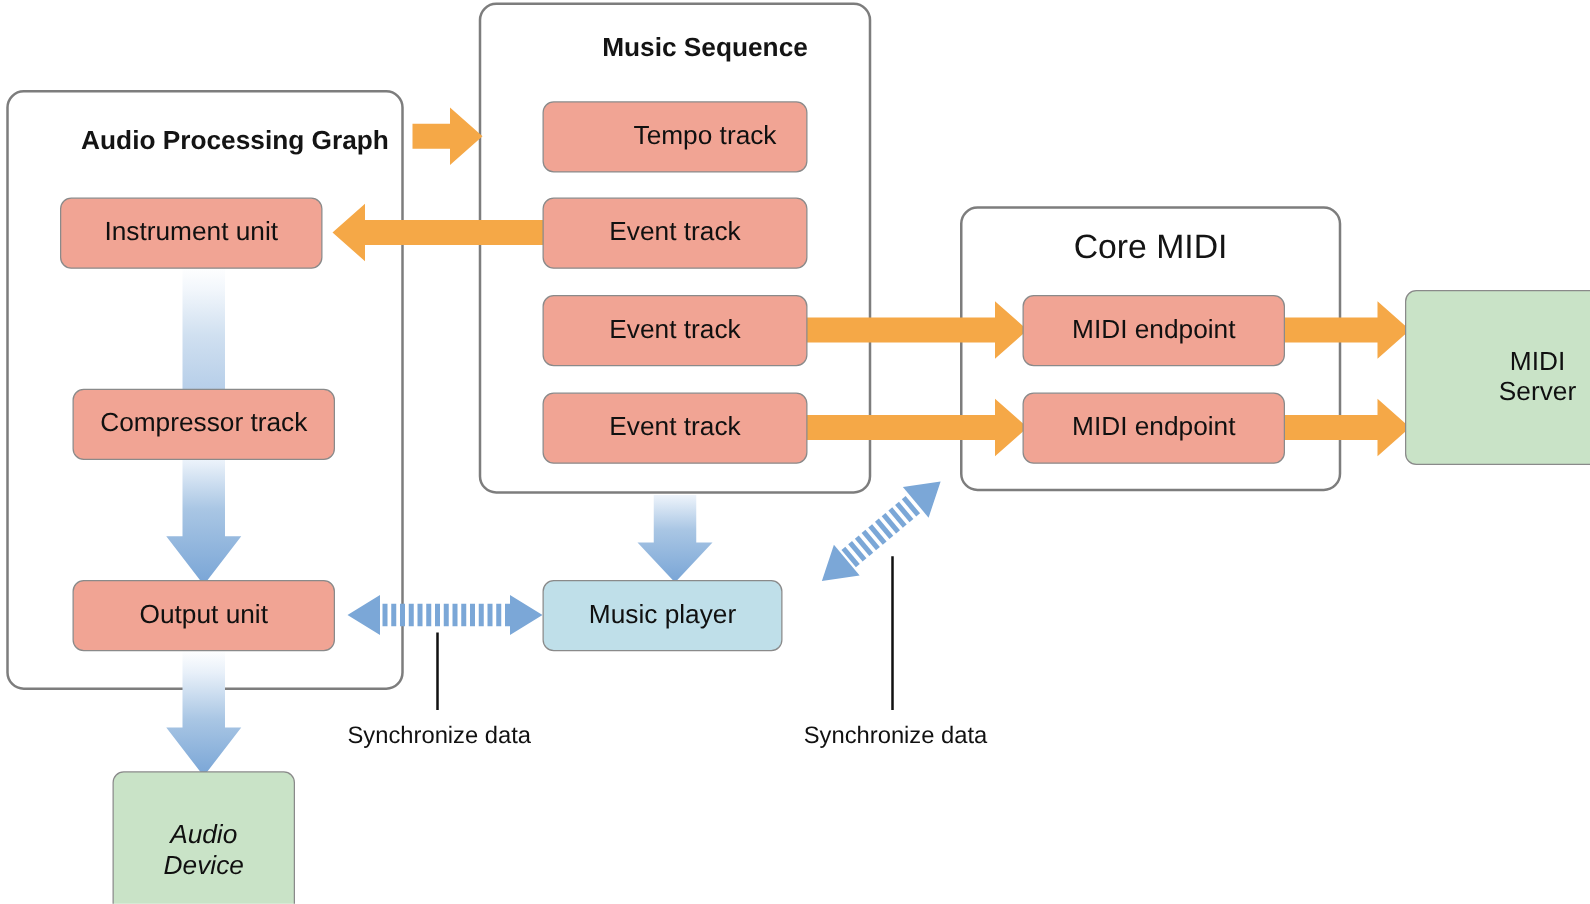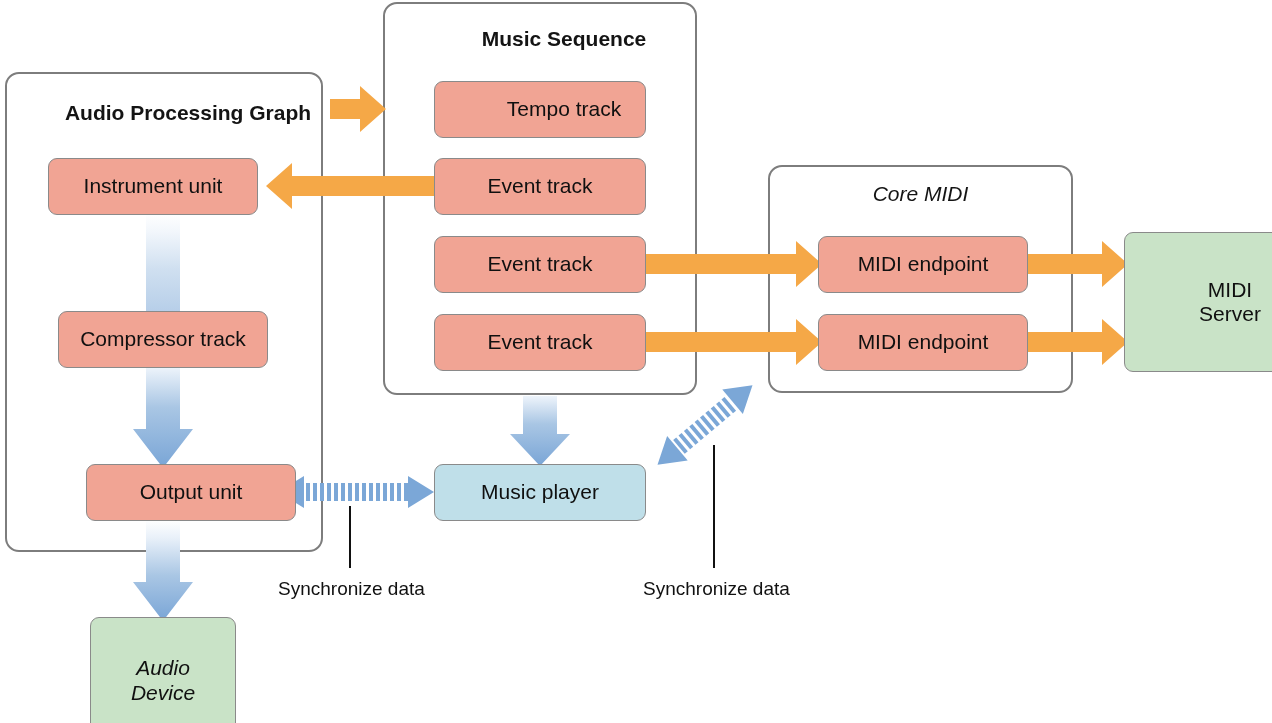--- a/index.html
+++ b/index.html
@@ -14,21 +14,21 @@
     background:transparent;
     box-sizing:border-box;
   }
   .group-title{
     position:absolute;
     text-align:center;
     white-space:nowrap;
     color:#141414;
   }
   .group-title.bold{font-weight:bold;font-size:21px;padding-left:24px;}
-  .group-title.plain{font-weight:normal;font-size:21px;font-style:italic;}
+  .group-title.plain{font-weight:normal;font-size:27px;}
 
   
   .node{
     position:absolute;
     box-sizing:border-box;
     border:1.6px solid #8a8a8a;
     border-radius:9px;
     display:flex;
     align-items:center;
     justify-content:center;
@@ -201,34 +201,34 @@
   <div class="leader" style="left:349px;top:506px;height:62px;"></div>
   <div class="caption" style="left:278px;top:578px;">Synchronize data</div>
 
   <div class="leader" style="left:713px;top:445px;height:123px;"></div>
   <div class="caption" style="left:643px;top:578px;">Synchronize data</div>
 
   <div class="node salmon" style="left:48px;top:158px;width:210px;height:57px;">Instrument unit</div>
 
   <div class="node salmon" style="left:58px;top:311px;width:210px;height:57px;">Compressor track</div>
 
-  <div class="node salmon" style="left:58px;top:464px;width:210px;height:57px;margin-left:28px;">Output unit</div>
+  <div class="node salmon" style="left:58px;top:464px;width:210px;height:57px;">Output unit</div>
 
   <div class="node green" style="left:90px;top:617px;width:146px;height:127px;font-style:italic;">Audio
 Device</div>
 
   <div class="node salmon" style="left:434px;top:81px;width:212px;height:57px;padding-left:48px;">Tempo track</div>
 
   <div class="node salmon" style="left:434px;top:158px;width:212px;height:57px;">Event track</div>
 
   <div class="node salmon" style="left:434px;top:236px;width:212px;height:57px;">Event track</div>
 
   <div class="node salmon" style="left:434px;top:314px;width:212px;height:57px;">Event track</div>
 
-  <div class="node lightblue" style="left:434px;top:464px;width:212px;height:57px;">Music player</div>
+  <div class="node lightblue" style="left:434px;top:464px;width:192px;height:57px;">Music player</div>
 
   <div class="node salmon" style="left:818px;top:236px;width:210px;height:57px;">MIDI endpoint</div>
 
   <div class="node salmon" style="left:818px;top:314px;width:210px;height:57px;">MIDI endpoint</div>
 
   <div class="node green" style="left:1124px;top:232px;width:166px;height:140px;padding-left:46px;">MIDI
 Server</div>
 
 </div>
 

